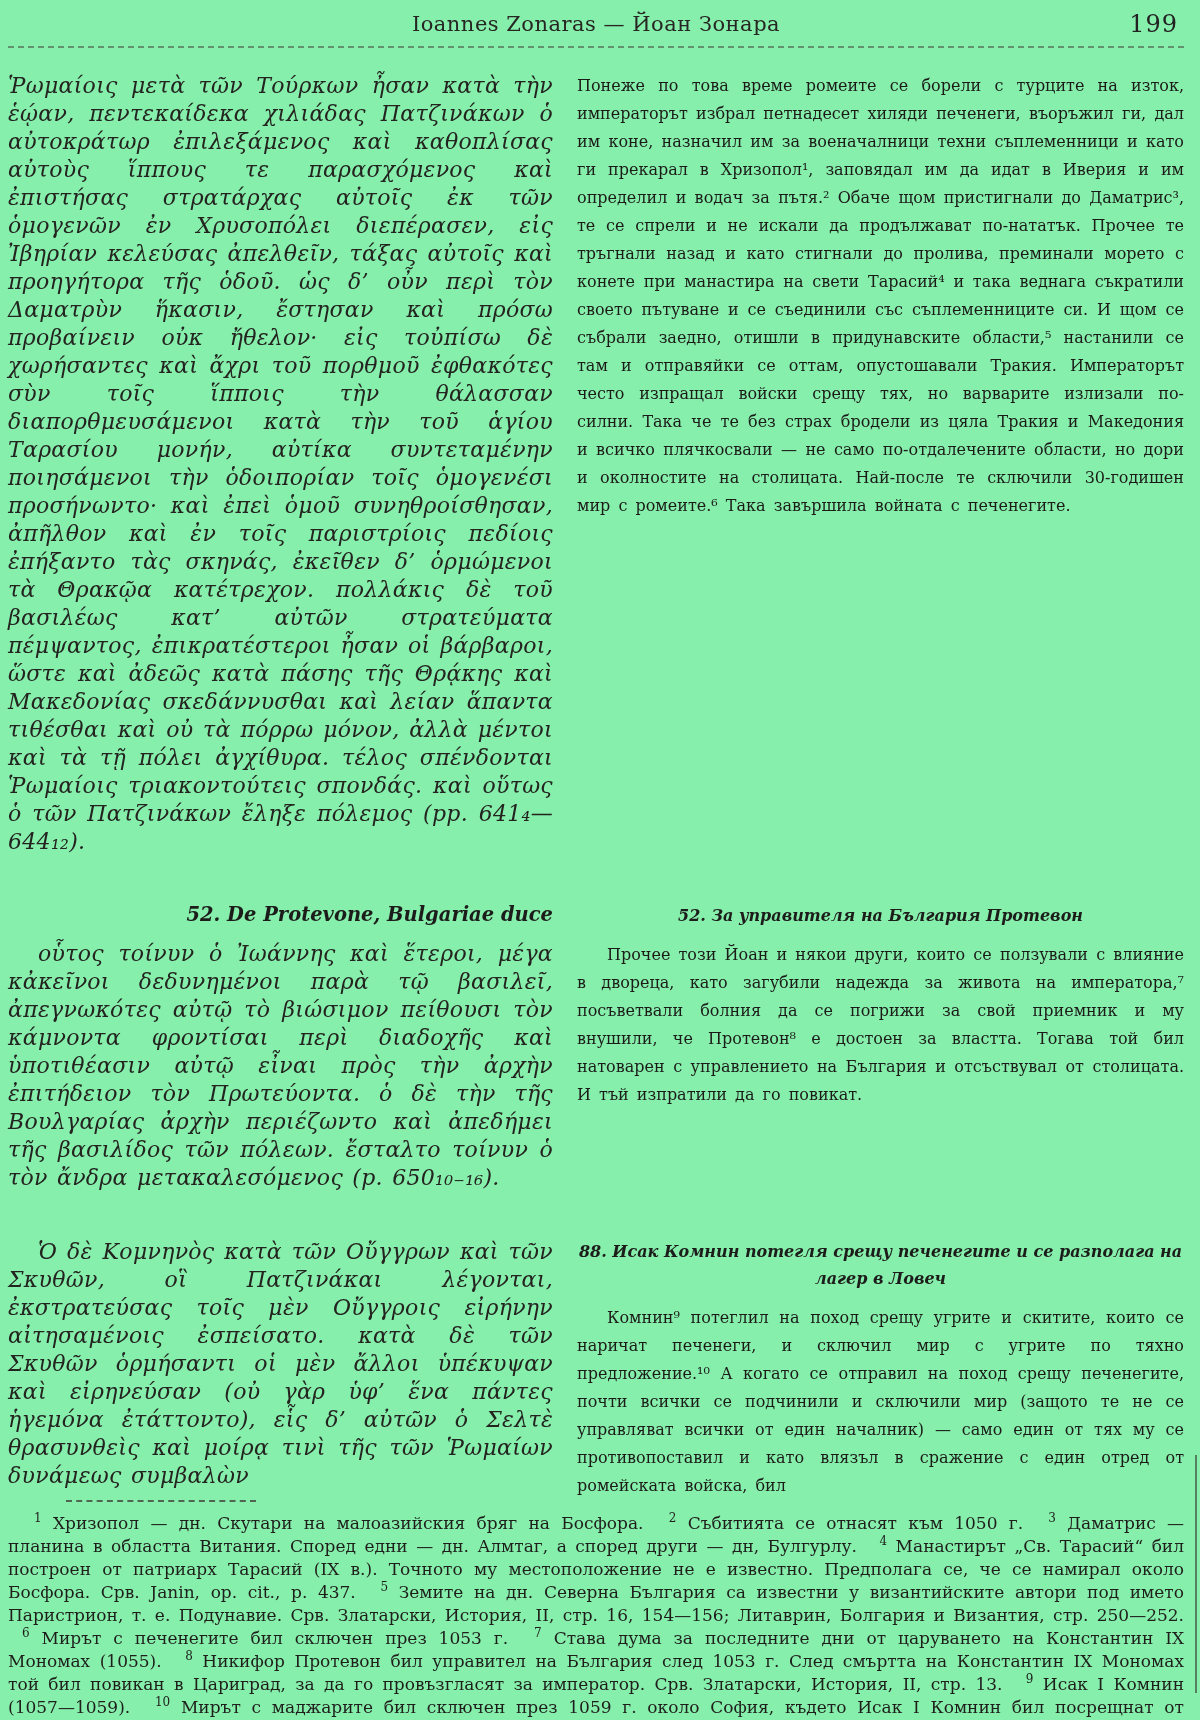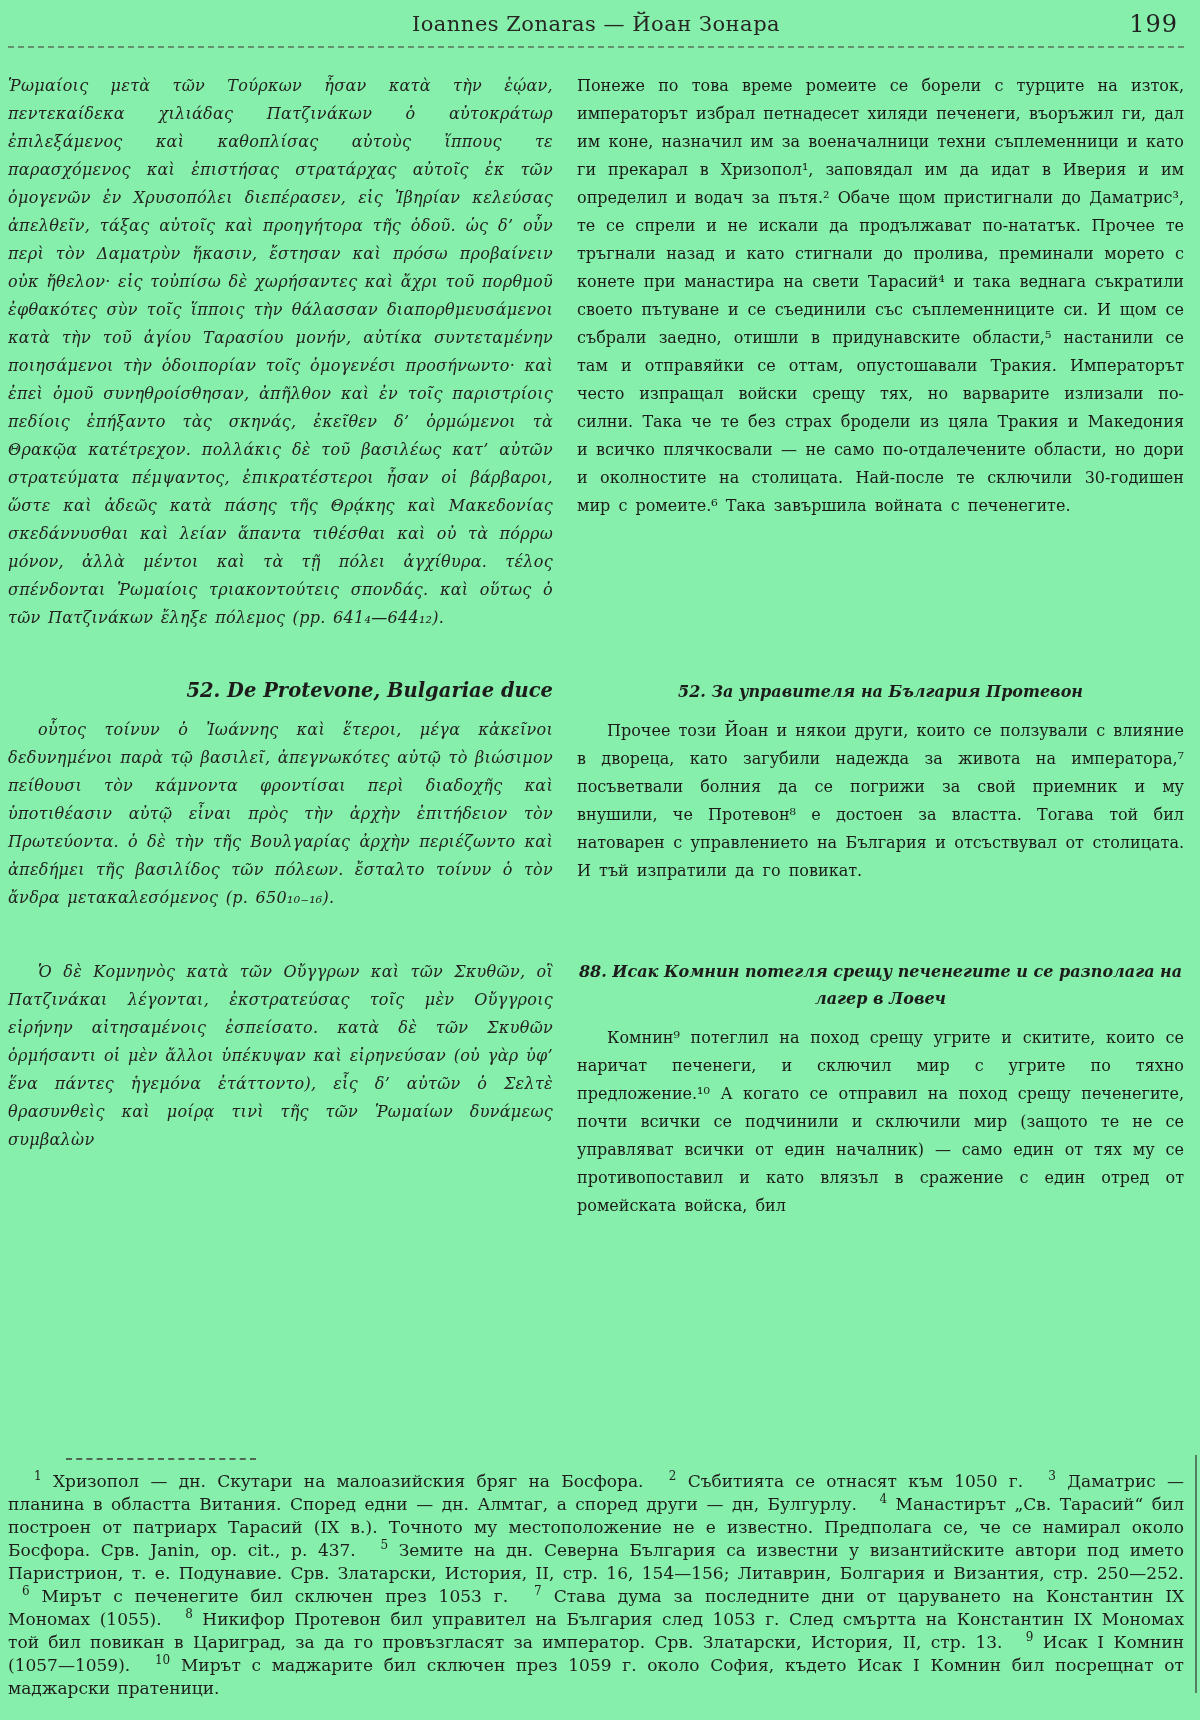--- a/index.html
+++ b/index.html
@@ -35,21 +35,21 @@
   .body-grid {
     flex:0 0 auto;
     display:grid;
     grid-template-columns:545px 1fr;
     column-gap:24px;
     align-items:start;
   }
   p { margin:0; text-align:justify; }
   .greek-text {
     font-style:italic;
-    font-size:16px; line-height:28px;
+    font-size:22px; line-height:28px;
     letter-spacing:.3px; word-spacing:2px;
     color:#23231f;
   }
   .bg-text {
     font-size:16px; line-height:28px;
     word-spacing:3px;
     color:#1b1b18;
   }
   .indent { text-indent:30px; }
   .section { margin-top:46px; }

